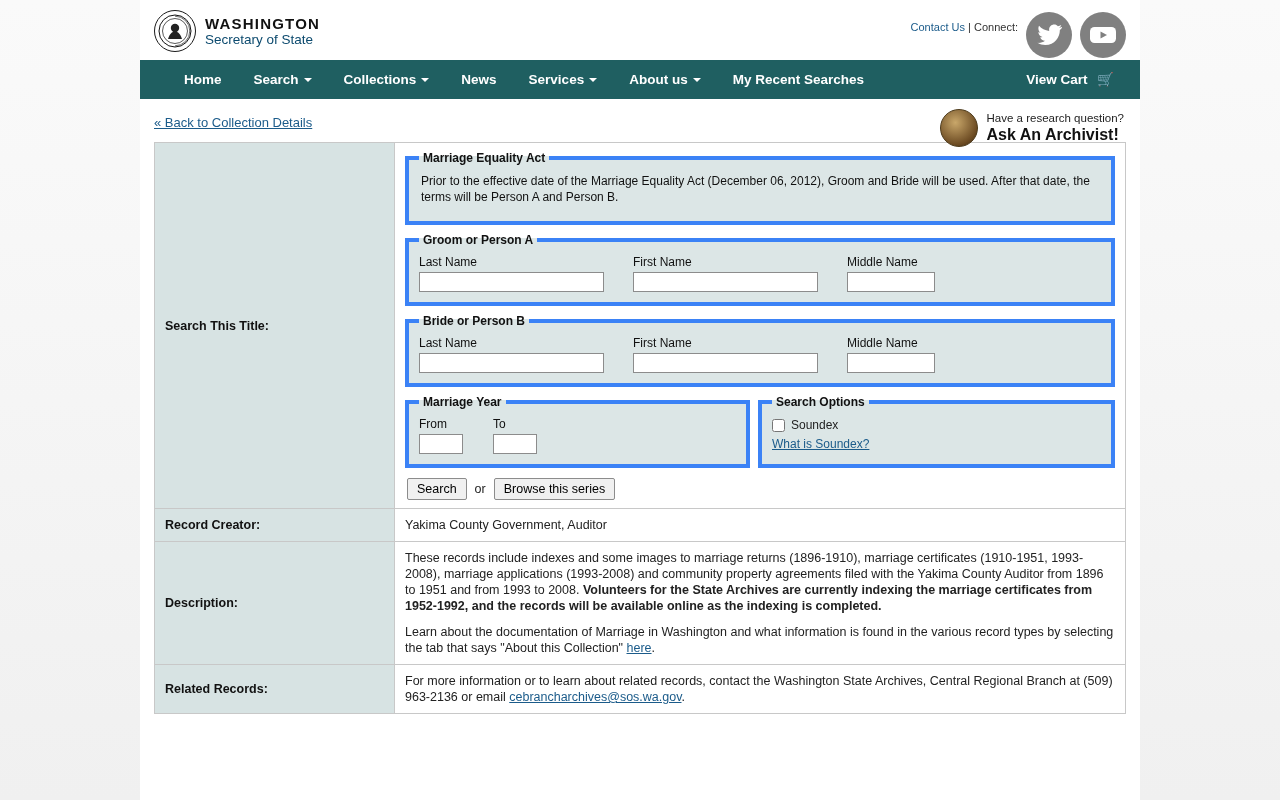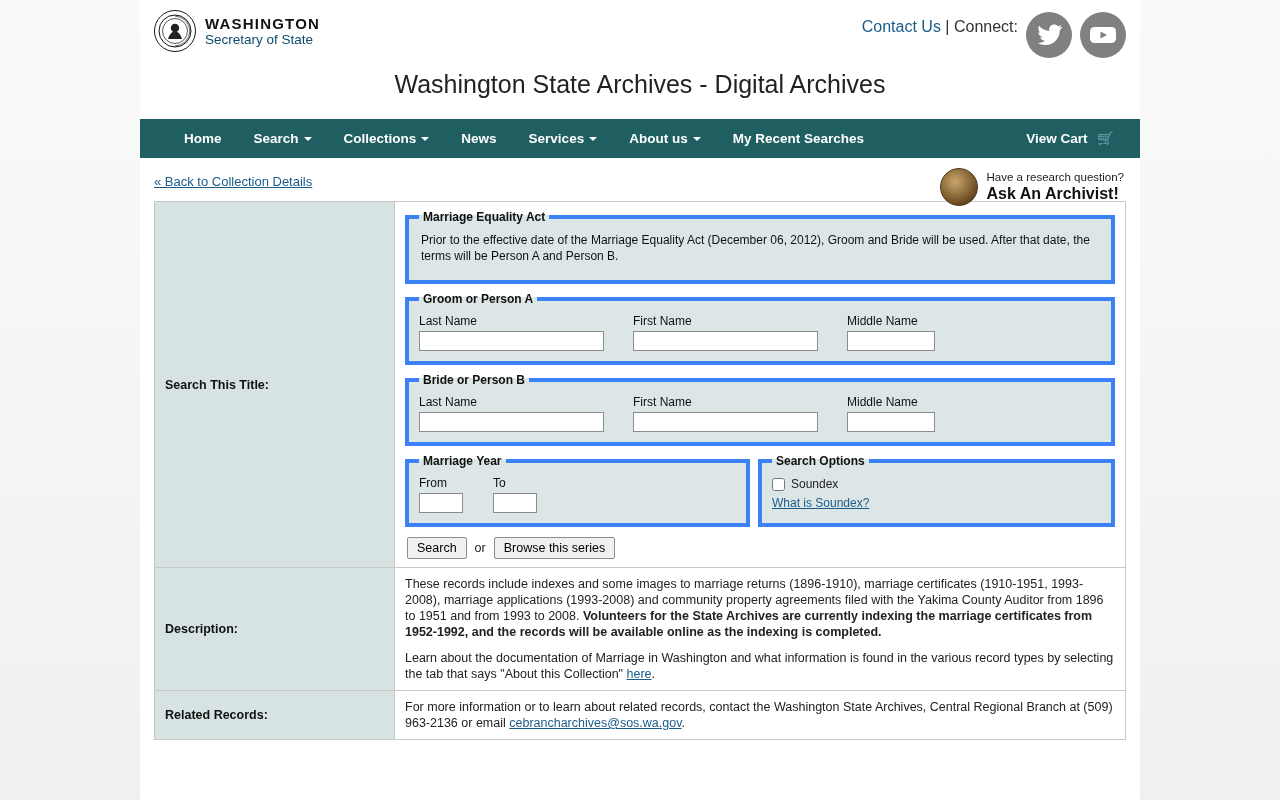--- a/index.html
+++ b/index.html
@@ -60,21 +60,21 @@
   }
   .top-right {
     position: absolute;
     right: 14px;
     top: 12px;
     display: flex;
     align-items: center;
     gap: 8px;
   }
   .top-right-links {
-    font-size: 16px;
+    font-size: 11px;
     color: #333;
     padding-bottom: 16px;
   }
   .top-right-links a { color: #1b5b8a; text-decoration: none; }
   .social {
     width: 46px; height: 46px;
     border-radius: 50%;
     background: #808080;
     display: flex; align-items: center; justify-content: center;
     color: #fff;
@@ -281,21 +281,20 @@
       </div>
       <div class="social">
         <svg width="28" height="20" viewBox="0 0 28 20">
           <rect x="1" y="2" width="26" height="16" rx="4.5" fill="#fff"></rect>
           <path d="M11.5 6.5 L18 10 L11.5 13.5 Z" fill="#808080"></path>
         </svg>
       </div>
     </div>
   </div>
 
-  <div class="site-title">Washington State Archives - Digital Archives</div>
 
   <div class="navbar">
     <div class="nav-item"><span>Home</span></div>
     <div class="nav-item"><span>Search</span><span class="caret"></span></div>
     <div class="nav-item"><span>Collections</span><span class="caret"></span></div>
     <div class="nav-item"><span>News</span></div>
     <div class="nav-item"><span>Services</span><span class="caret"></span></div>
     <div class="nav-item"><span>About us</span><span class="caret"></span></div>
     <div class="nav-item"><span>My Recent Searches</span></div>
     <div class="nav-spacer"></div>
@@ -391,20 +390,24 @@
 
           <div class="btn-row">
             <button class="gbtn">Search</button>
             <span class="or-text">or</span>
             <button class="gbtn">Browse this series</button>
           </div>
 
         </td>
       </tr>
 
+      <tr>
+        <td class="label">Record Creator:</td>
+        <td class="value">Yakima County Government, Auditor</td>
+      </tr>
 
       <tr>
         <td class="label">Description:</td>
         <td class="value">
           <p class="desc-p">
             <span>These records include indexes and some images to marriage returns (1896-1910), marriage certificates (1910-1951, 1993-2008), marriage applications (1993-2008) and community property agreements filed with the Yakima County Auditor from 1896 to 1951 and from 1993 to 2008. </span><b>Volunteers for the State Archives are currently indexing the marriage certificates from 1952-1992, and the records will be available online as the indexing is completed.</b>
           </p>
           <p class="desc-p">
             <span>Learn about the documentation of Marriage in Washington and what information is found in the various record types by selecting the tab that says "About this Collection" </span><a class="plain" href="#">here</a><span>.</span>
           </p>

